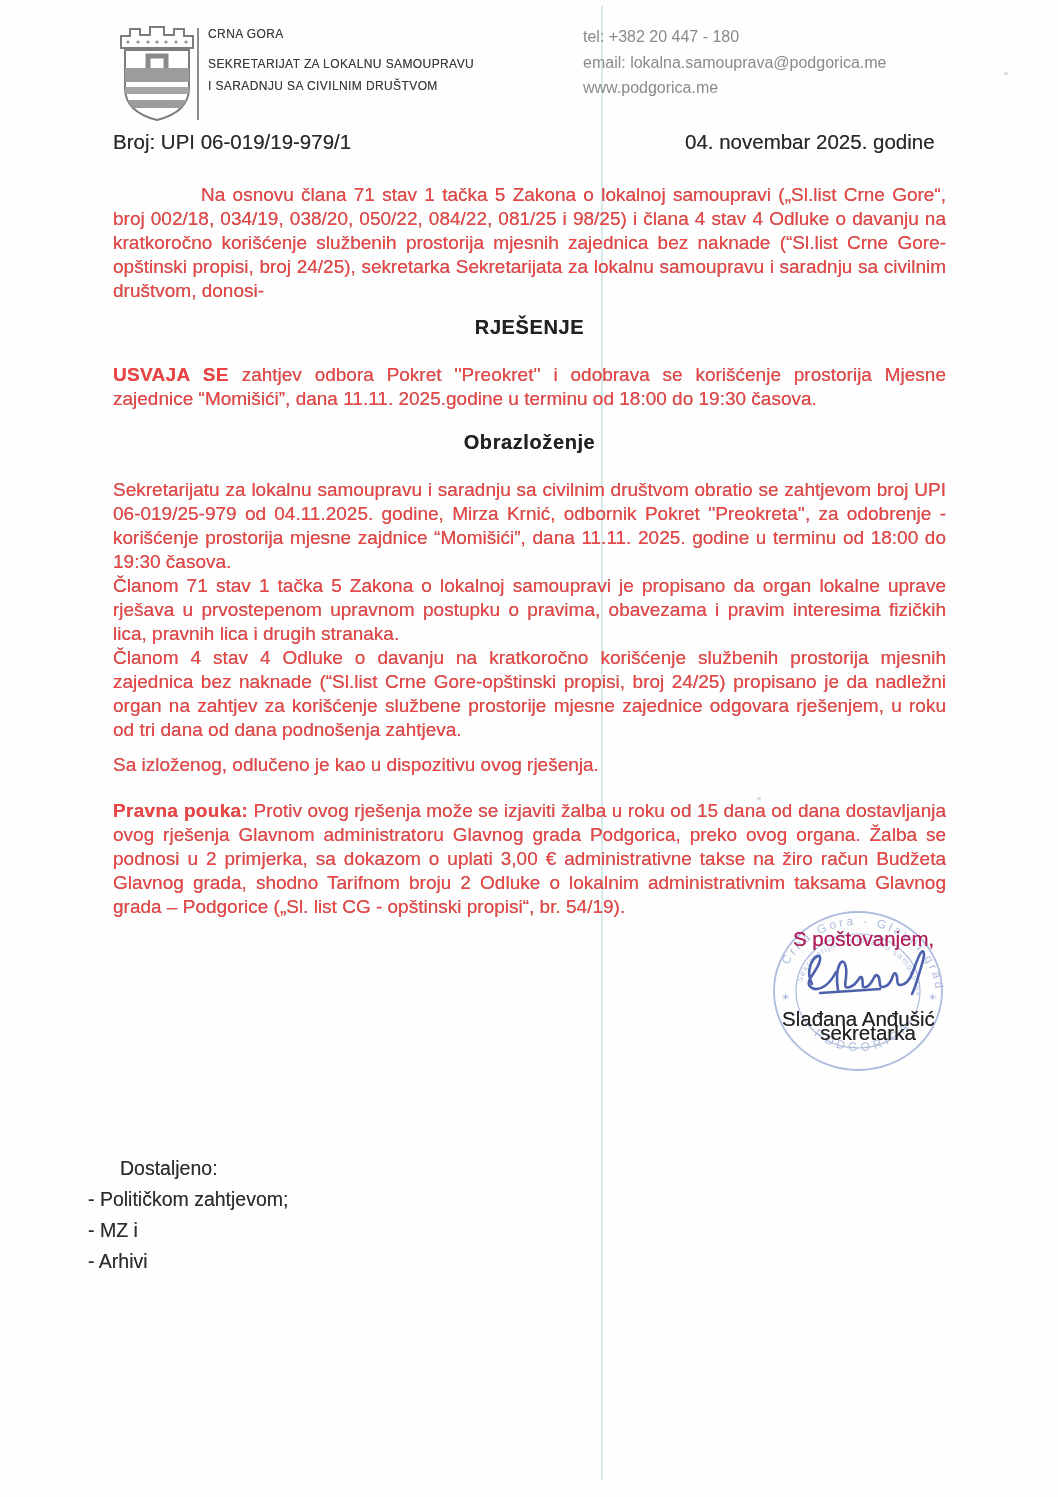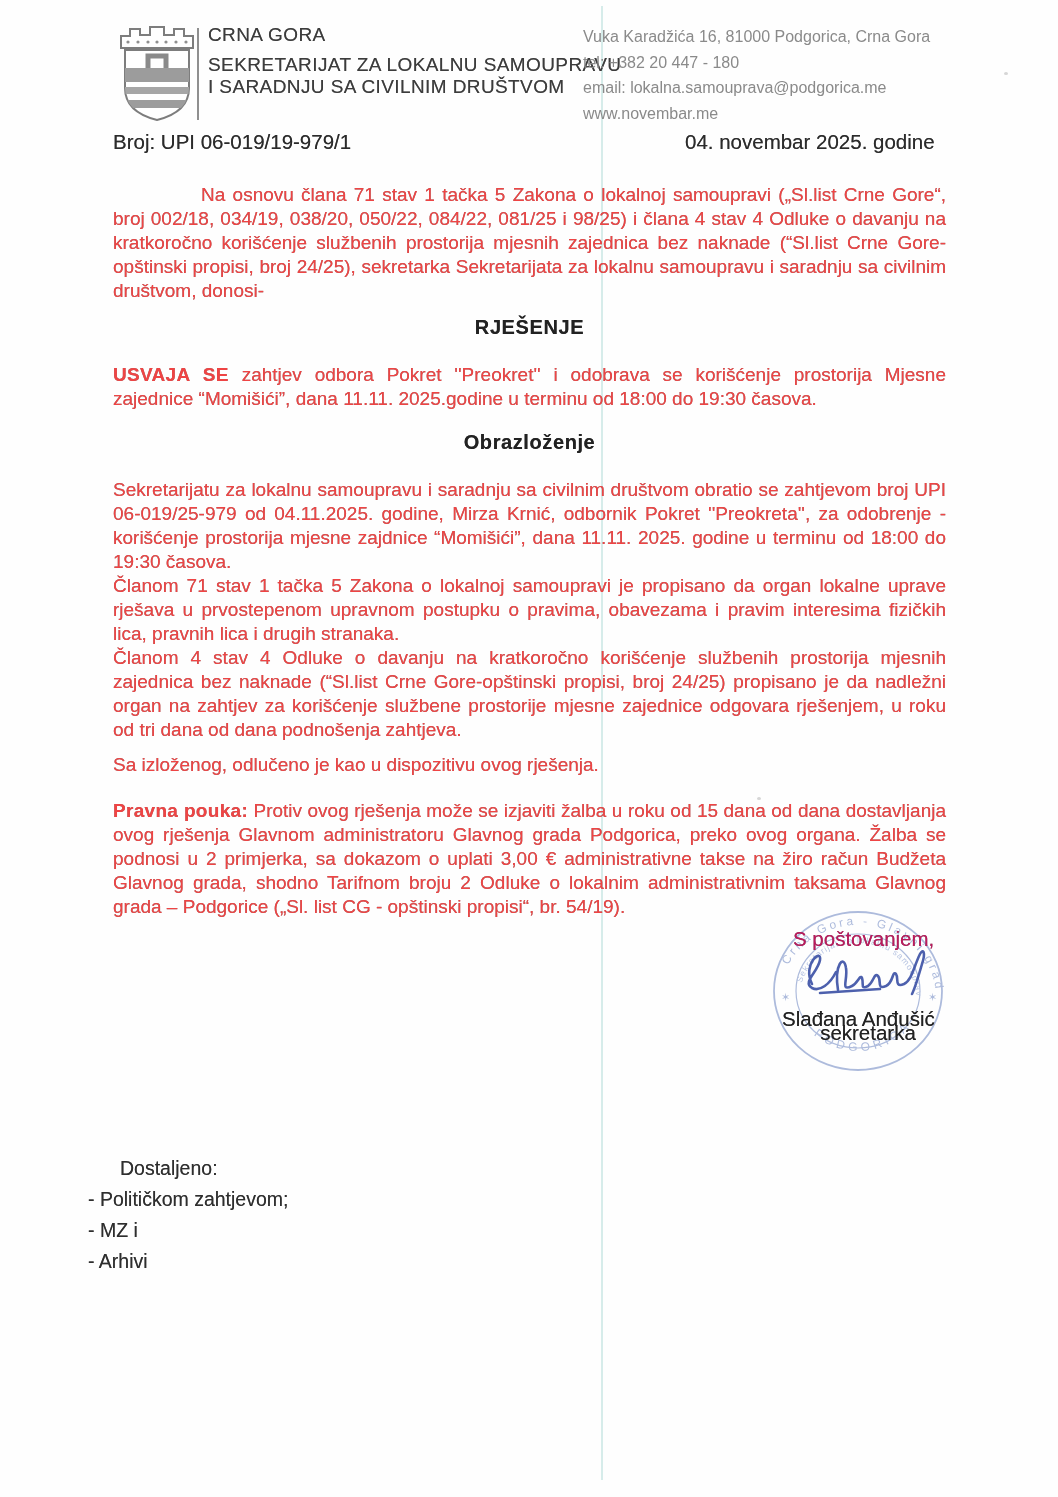--- a/index.html
+++ b/index.html
@@ -9,21 +9,21 @@
   }
   .scan-line{position:absolute;left:601px;top:6px;width:2px;height:1474px;
     background:#d6ecea;}
   .speck{position:absolute;width:4px;height:3px;background:#b5b5b5;border-radius:50%;opacity:.55;}
   .speck1{left:1004px;top:72px;}
   .speck2{left:757px;top:797px;}
 
   
   .coat{position:absolute;left:112px;top:16px;}
   .org-divider{position:absolute;left:197px;top:28px;width:2px;height:92px;background:#8f8f8f;}
-  .org-lines{position:absolute;left:208px;top:25px;font-size:19px;line-height:19px;
+  .org-lines{position:absolute;left:208px;top:25px;font-size:12px;line-height:19px;
     color:#3c3c3c;letter-spacing:.4px;text-shadow:0 0 .5px rgba(50,50,50,.6);}
   .org-lines .l1{margin-bottom:11px;}
   .org-lines .l2{margin-bottom:10px;}
   .org-lines .l3{margin-bottom:3px;}
   .contact{position:absolute;left:583px;top:24px;font-size:16px;line-height:25.5px;color:#8a8a8a;}
 
   .ref-row{position:absolute;left:113px;top:130px;width:833px;font-size:20.5px;color:#2b2b2b;
     text-shadow:0 0 .5px rgba(40,40,40,.65);}
   .ref-date{position:absolute;left:572px;top:0;}
 
@@ -86,24 +86,23 @@
   </svg>
   <div class="org-divider"></div>
 
   <div class="org-lines">
     <div class="l1">CRNA GORA</div>
     <div class="l3">SEKRETARIJAT ZA LOKALNU SAMOUPRAVU</div>
     <div>I SARADNJU SA CIVILNIM DRUŠTVOM</div>
   </div>
 
   <div class="contact">
-    <div>Vuka Karadžića 16, 81000 Podgorica, Crna Gora</div>
     <div>tel: +382 20 447 - 180</div>
     <div>email: lokalna.samouprava@podgorica.me</div>
-    <div>www.novembar.me</div>
+    <div>www.podgorica.me</div>
   </div>
 
   <div class="ref-row">
     <span>Broj: UPI 06-019/19-979/1</span>
     <span class="ref-date">04. novembar 2025. godine</span>
   </div>
 
   <div class="block indent" style="top:183px;">Na osnovu člana 71 stav 1 tačka 5 Zakona o lokalnoj samoupravi („Sl.list Crne Gore“, broj 002/18, 034/19, 038/20, 050/22, 084/22, 081/25 i 98/25) i člana 4 stav 4 Odluke o davanju na kratkoročno korišćenje službenih prostorija mjesnih zajednica bez naknade (“Sl.list Crne Gore-opštinski propisi, broj 24/25), sekretarka Sekretarijata za lokalnu samoupravu i saradnju sa civilnim društvom, donosi-</div>
 
   <div class="heading" style="top:316px;">RJEŠENJE</div>

